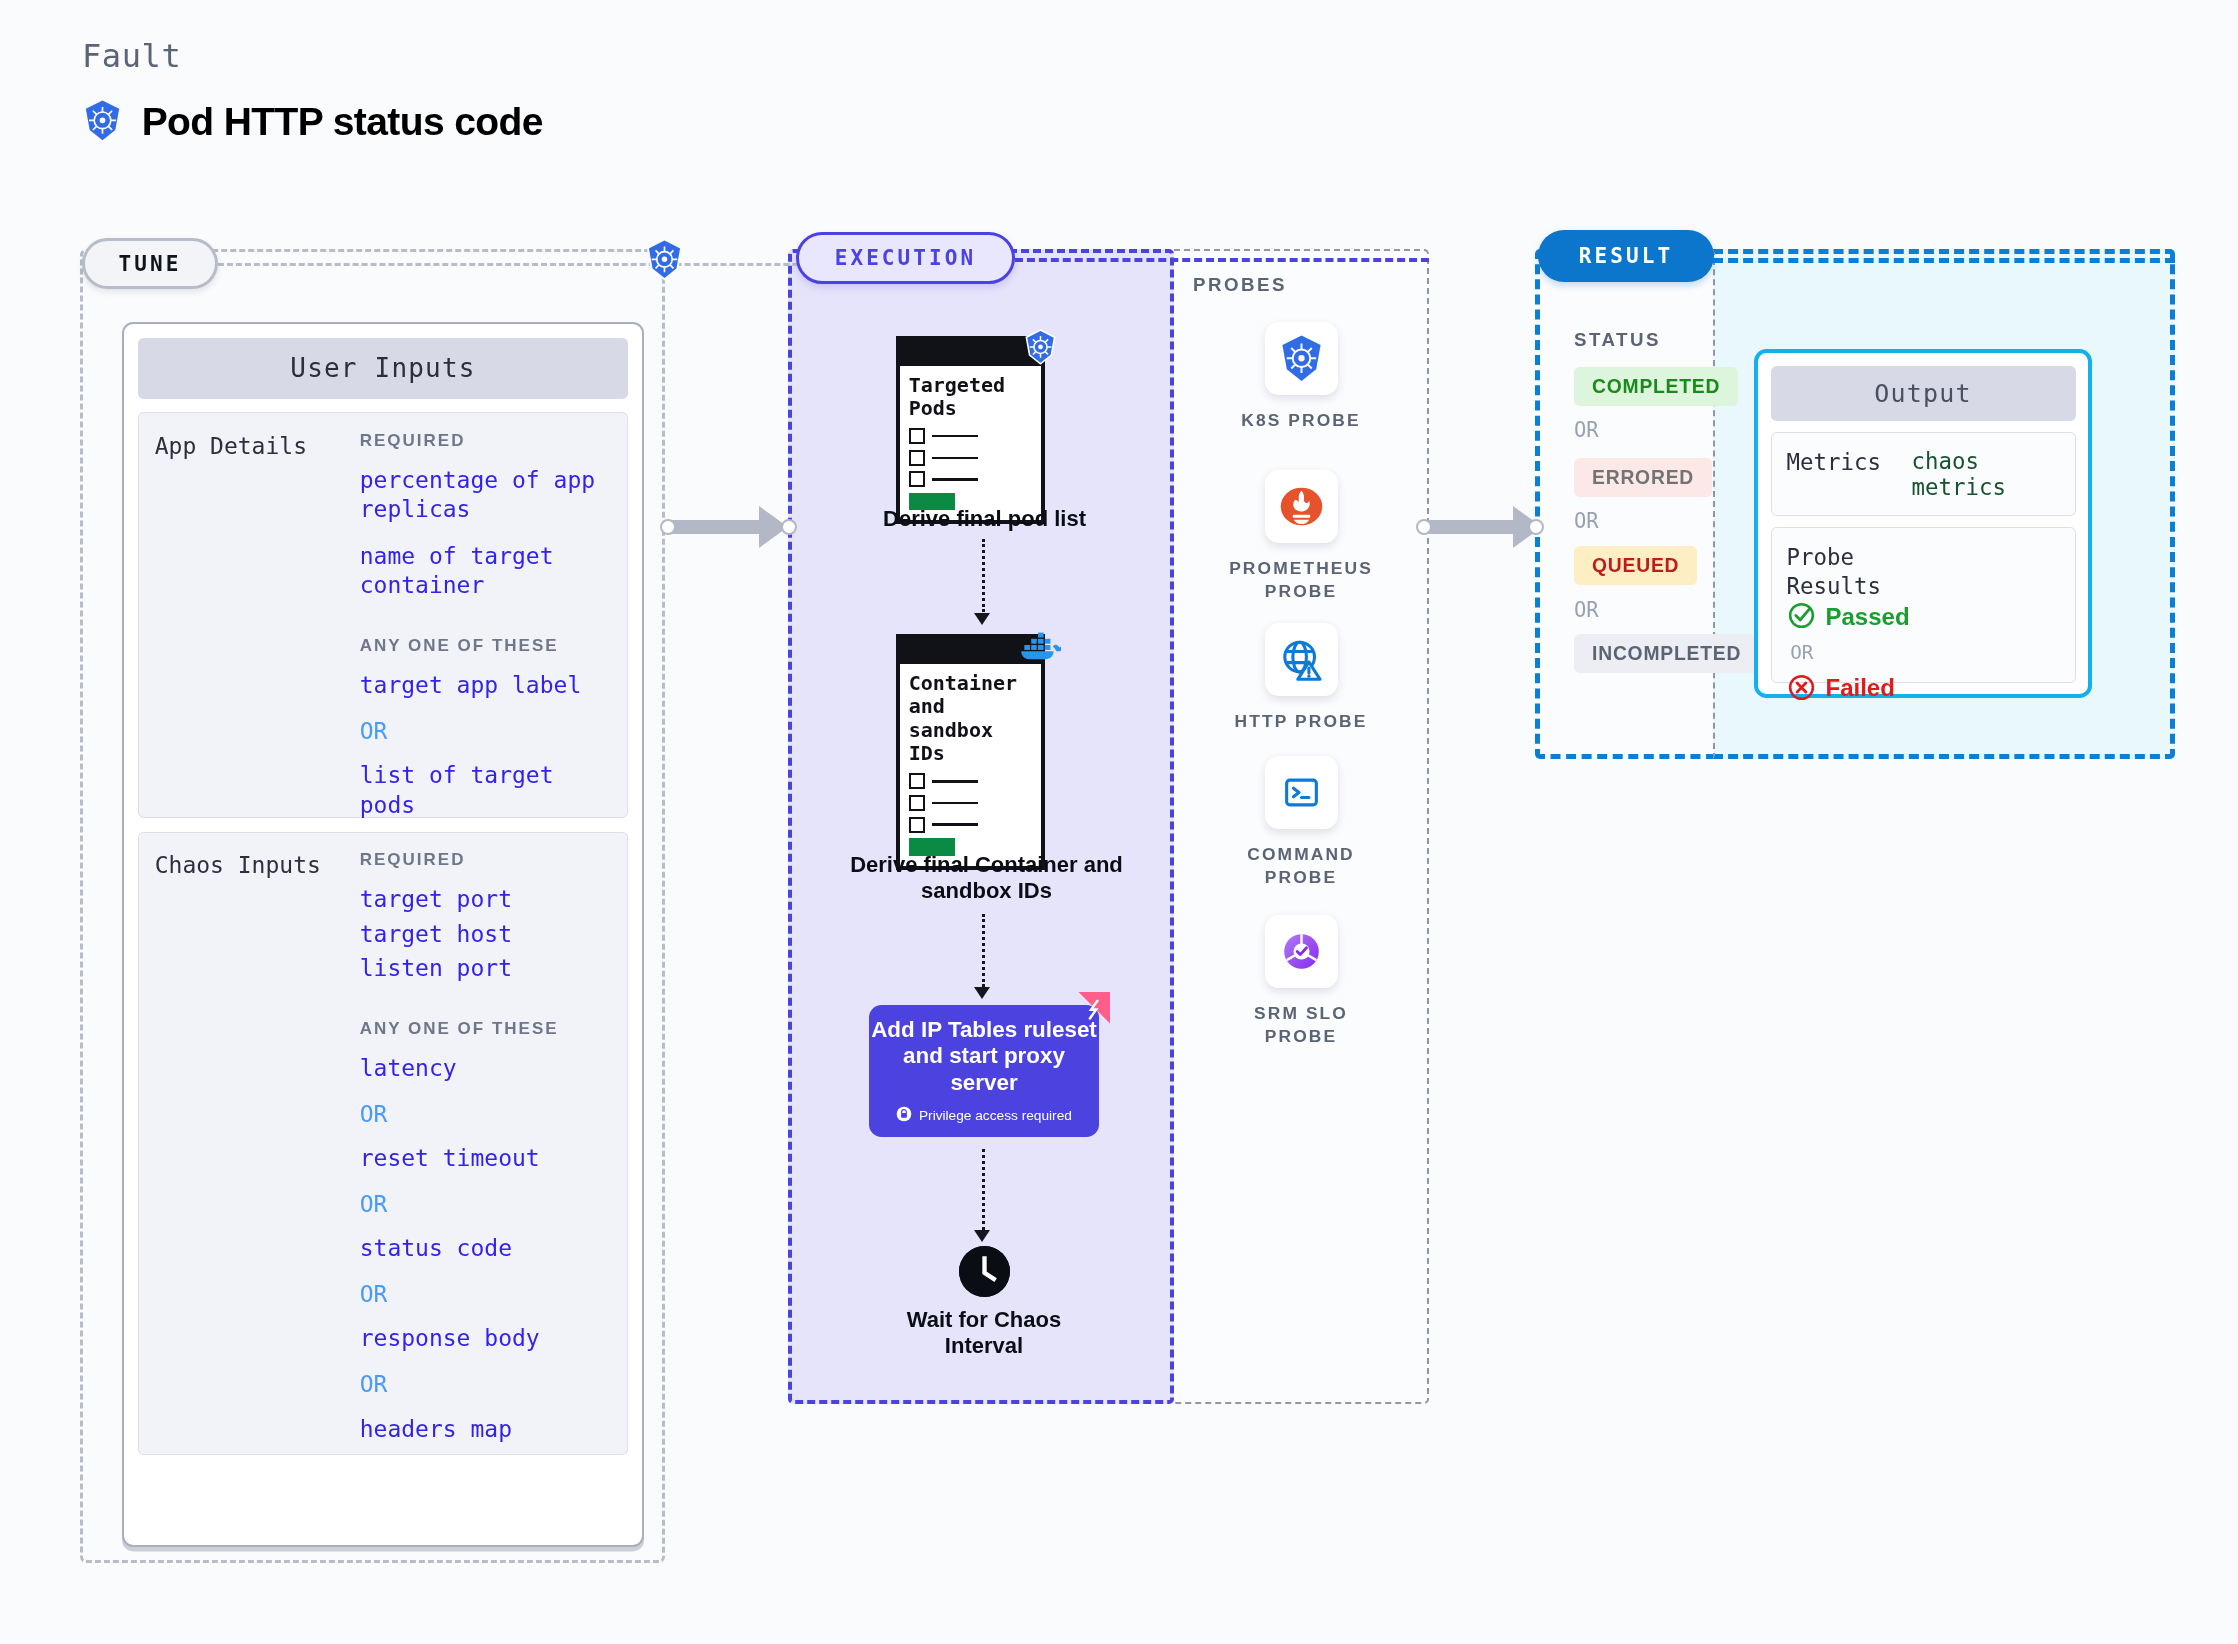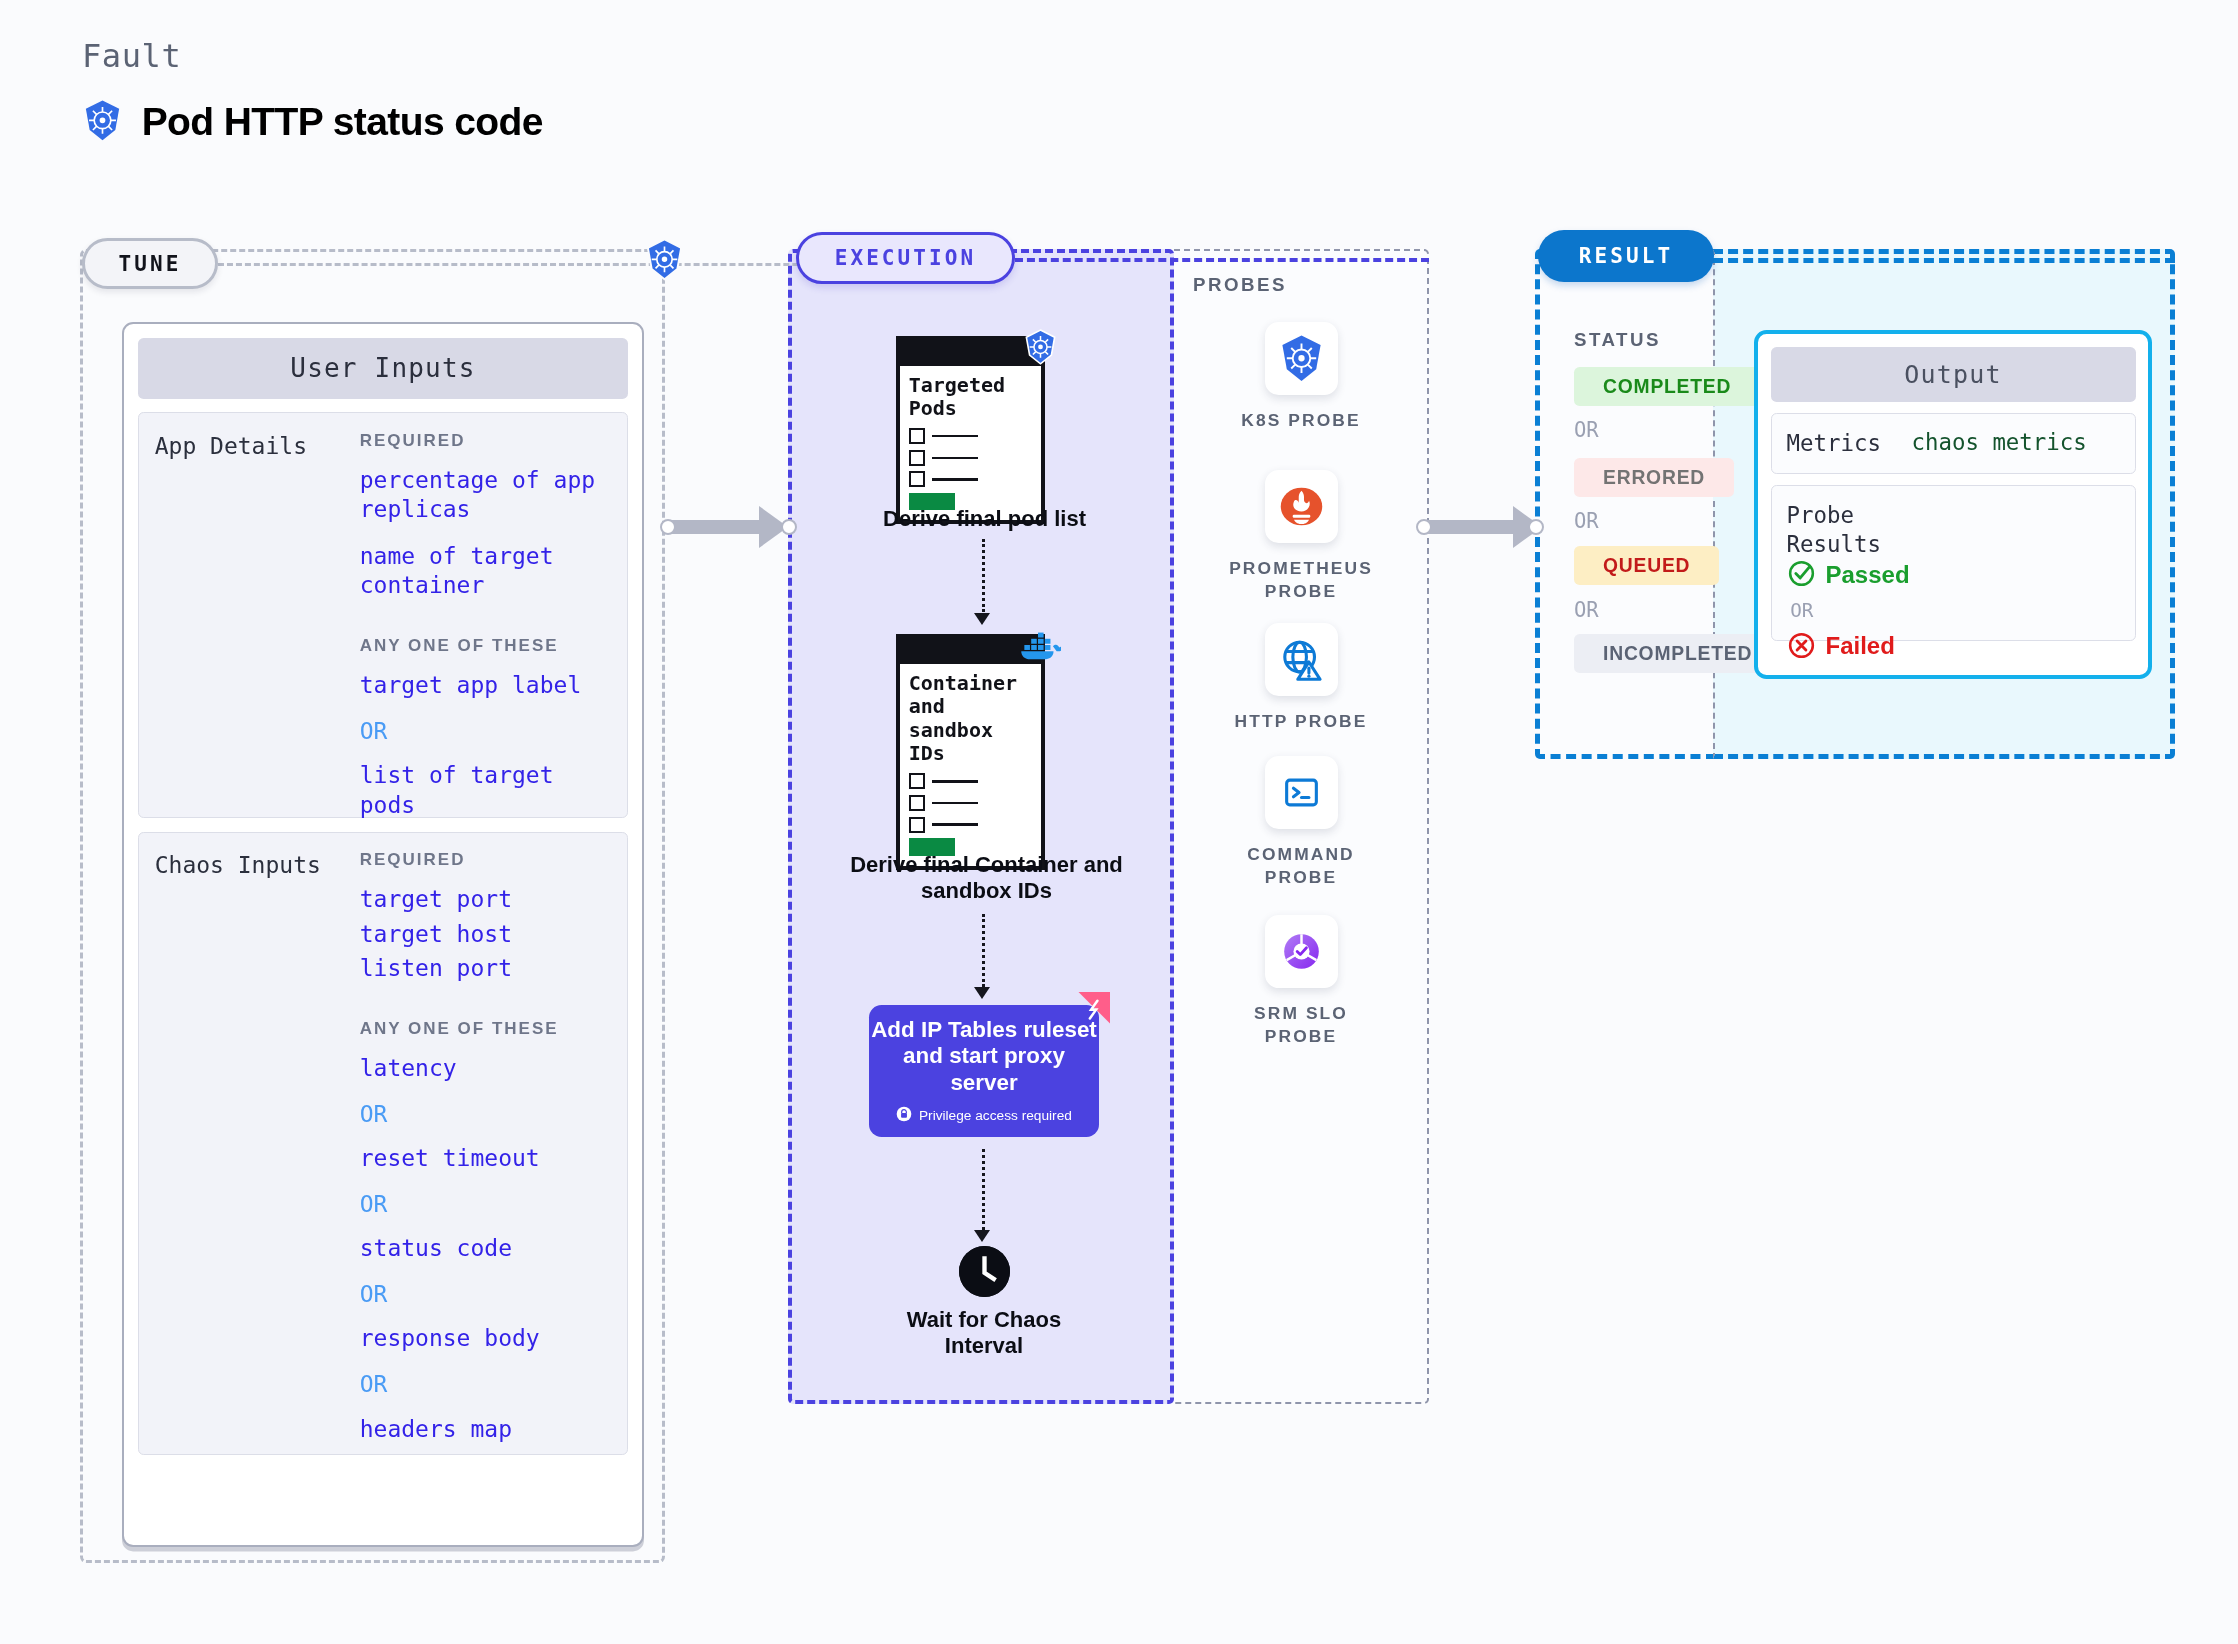--- a/index.html
+++ b/index.html
@@ -136,26 +136,26 @@
     box-shadow:0 3.1px 8.7px rgba(40,50,80,.13);
     display:flex;align-items:center;justify-content:center;
   }
   .probe-cap{margin-top:13.7px;font-size:17.4px;letter-spacing:2.1px;font-weight:bold;
     color:#5b6374;line-height:1.35;}
 
   
   #status-label{position:absolute;left:1574px;top:329px;font-size:18.7px;
     letter-spacing:2.5px;font-weight:bold;color:#5b6374;}
   .badge{position:absolute;display:inline-flex;align-items:center;justify-content:center;
-    height:39px;border-radius:5.6px;font-size:19.3px;font-weight:bold;letter-spacing:0.8px;padding:0 29px;}
+    height:39px;border-radius:5.6px;font-size:19.3px;font-weight:bold;letter-spacing:0.8px;padding:0 18px;}
   .res-or{position:absolute;font-size:20.5px;color:#9aa0b2;
     font-family:"DejaVu Sans Mono","Liberation Mono",monospace;}
 
   #output-card{
-    position:absolute;left:1754px;top:330px;width:398px;height:349px;
+    position:absolute;left:1754px;top:349px;width:338px;height:349px;
     background:#ffffff;border:4.4px solid #13b0ec;border-radius:12.5px;box-sizing:border-box;padding:12.5px;
   }
   .out-head{background:#d8d9e6;border-radius:5.6px;height:55px;display:flex;
     align-items:center;justify-content:center;
     font-family:"DejaVu Sans Mono","Liberation Mono",monospace;
     font-size:25px;color:#4a5060;letter-spacing:1.2px;}
   .out-block{margin-top:11.2px;background:#fbfcfe;border:1.9px solid #dcdee8;border-radius:5.6px;
     box-sizing:border-box;padding:15px;display:flex;}
   .out-block .lbl{width:125px;flex:none;
     font-family:"DejaVu Sans Mono","Liberation Mono",monospace;font-size:22.4px;color:#2b2f3d;line-height:1.3;}

